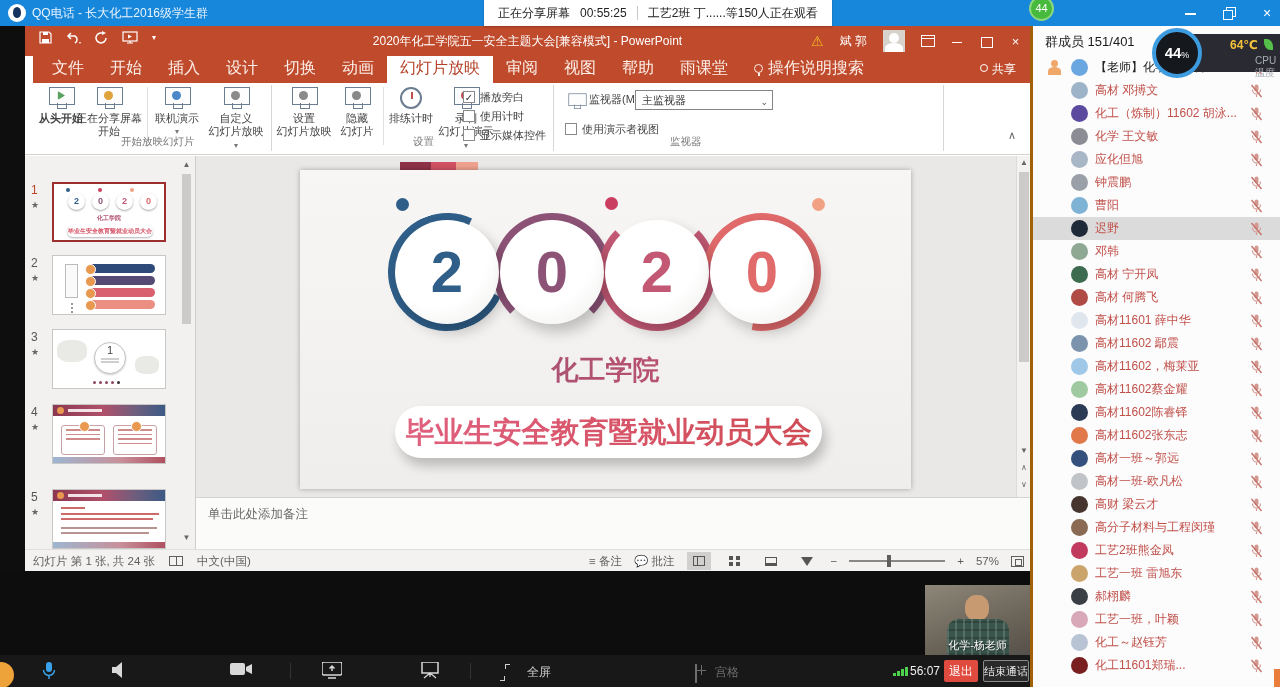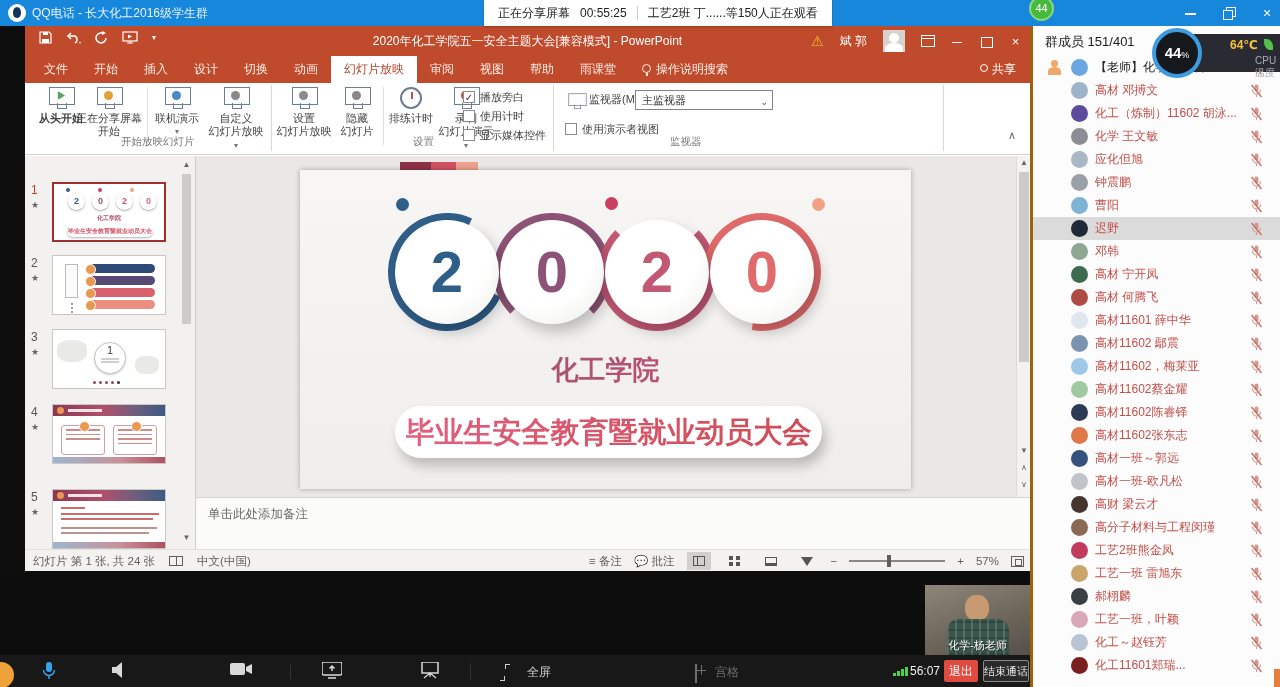--- a/index.html
+++ b/index.html
@@ -32,21 +32,21 @@
   .tb-avatar { width:22px; height:22px; background:#d8d2cc; position:relative; overflow:hidden; }
   .tb-avatar::before { content:""; position:absolute; left:6px; top:3px; width:10px; height:10px; border-radius:50%; background:#fff; }
   .tb-avatar::after { content:""; position:absolute; left:2px; top:13px; width:18px; height:10px; border-radius:50% 50% 0 0; background:#fff; }
   .tb-ico { width:14px; height:12px; border:1px solid #fff; position:relative; }
   .tb-ico::after{ content:""; position:absolute; left:0; top:2px; width:12px; height:1px; background:#fff; }
   .pwb { width:13px; height:13px; position:relative; }
   .pwb-min::after{ content:""; position:absolute; left:1px; top:7px; width:10px; height:1.5px; background:#fff; }
   .pwb-max::after{ content:""; position:absolute; left:1px; top:2px; width:10px; height:9px; border:1px solid #fff; }
   .pwb-close{ font-size:13px; color:#fff; text-align:center; line-height:13px; }
 
-  .ppt-tabs { position:absolute; left:0; top:30px; width:100%; height:27px; background:#bf4b2c; display:flex; padding-left:6px; font-size:12px; color:#fceee8; }
+  .ppt-tabs { position:absolute; left:8px; top:30px; width:100%; height:27px; background:#bf4b2c; display:flex; padding-left:6px; font-size:16px; color:#fceee8;font-family:Liberation Mono, monospace; }
   .tab { padding:0 13px; line-height:27px; white-space:nowrap; }
   .tab.active { background:#fff; color:#b5432a; }
   .tab .bulb { display:inline-block; width:9px; height:9px; border:1px solid #fceee8; border-radius:50%; position:relative; margin-right:5px; }
   .tab .bulb::after { content:""; position:absolute; left:2.5px; top:8px; width:2px; height:3px; background:#fceee8; }
   .share-btn { position:absolute; right:14px; top:30px; height:27px; line-height:27px; color:#fff; font-size:12px; }
   .share-btn .person { display:inline-block; width:8px; height:8px; border:1px solid #fff; border-radius:50%; margin-right:4px; position:relative; top:-1px; }
 
   .ribbon { position:absolute; left:0; top:57px; width:100%; height:72px; background:#fff; border-bottom:1px solid #d4d2d0; font-size:11px; color:#444; }
   .rb-btn { position:absolute; top:1px; height:64px; text-align:center; cursor:default; }
   .rb-btn .lbl { line-height:13px; }

